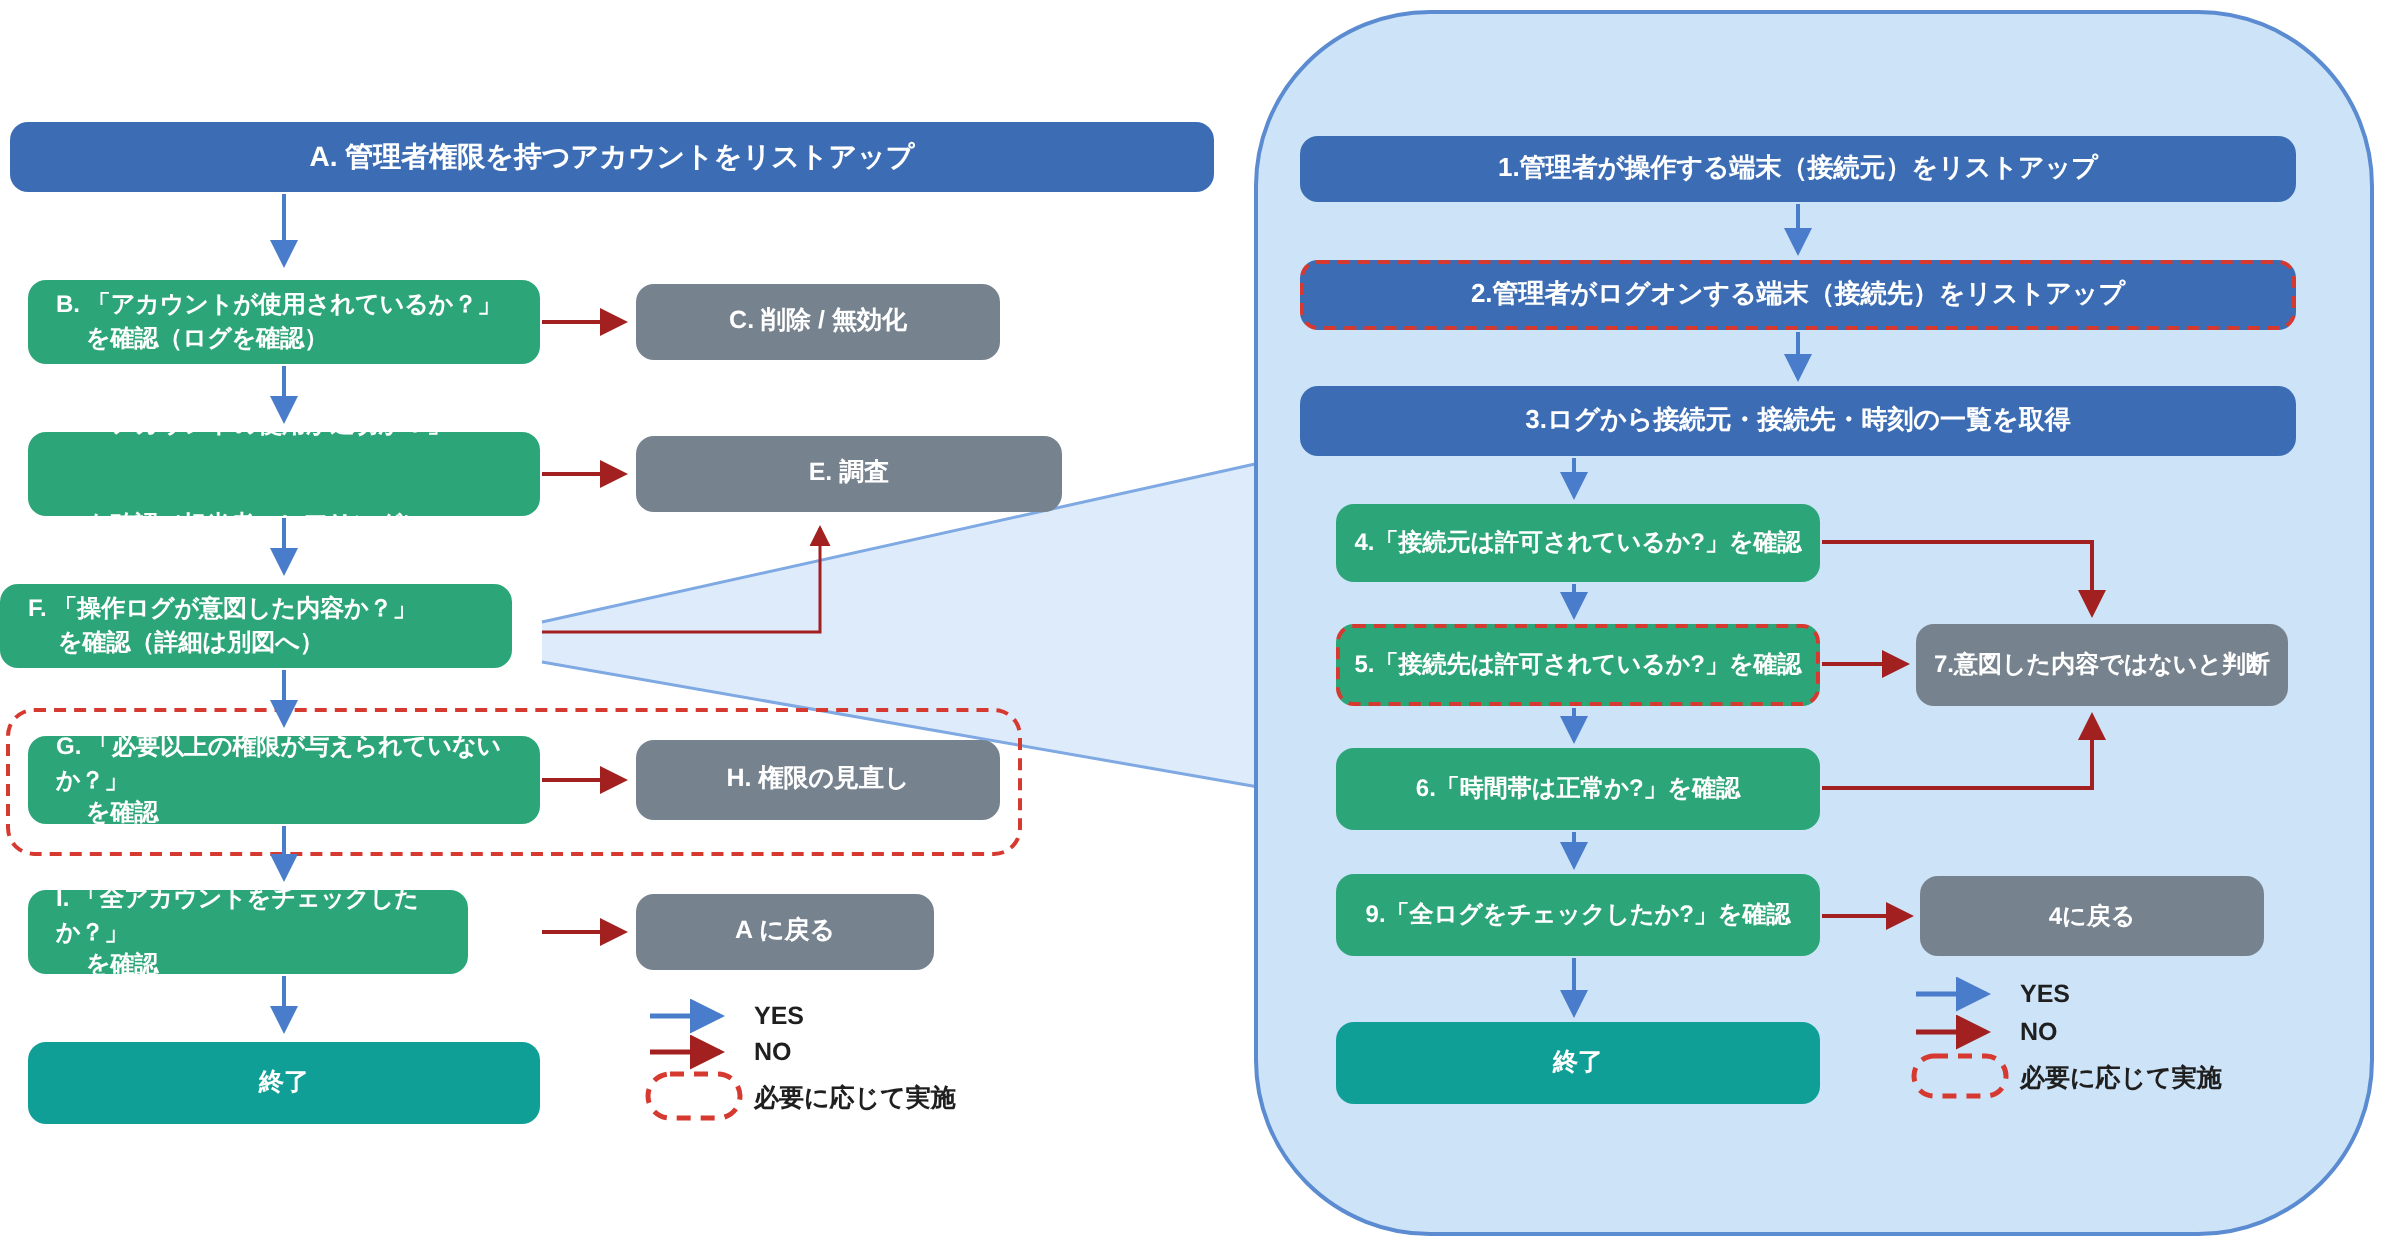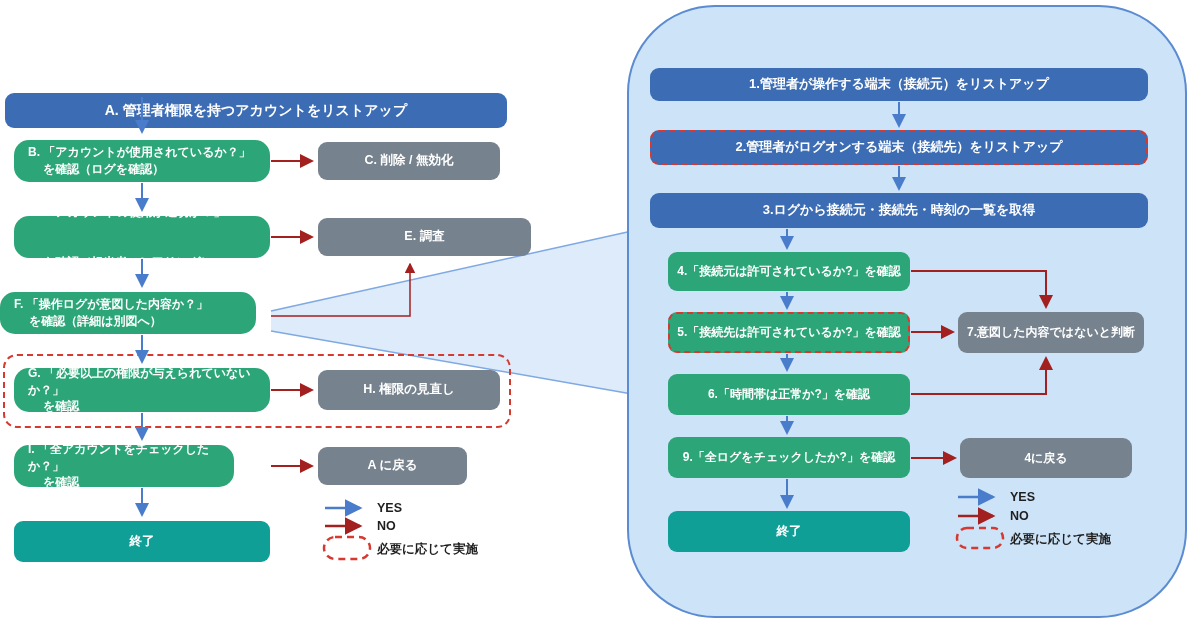--- a/index.html
+++ b/index.html
@@ -3,21 +3,21 @@
 <meta charset="utf-8">
 <style>
   * { box-sizing: border-box; margin: 0; padding: 0; }
   body { background: #ffffff; font-family: "Liberation Sans", "DejaVu Sans", sans-serif; }
   #canvas { position: relative; width: 1193px; height: 624px; background: #fff; overflow: hidden; }
 
   .node { position: absolute; color: #fff; font-weight: bold; display: flex;
           align-items: center; justify-content: center; text-align: center;
           border-radius: 9px; line-height: 1.4; z-index: 2; }
   .node.two-line { flex-direction: column; align-items: flex-start; justify-content: center;
-                   text-align: left; padding-left: 14px; border-radius: 15px; }
+                   text-align: left; padding-left: 14px; }
   .node.two-line .l2 { padding-left: 15px; }
 
   .blue  { background: var(--box-blue); }
   .green { background: var(--green); }
   .gray  { background: var(--gray); }
   .teal  { background: var(--teal); }
 
   .dashed-red-border { border: 2.5px dashed var(--dashed-red); }
 
   #panel { position: absolute; left: 627px; top: 5px; width: 560px; height: 613px;
@@ -50,21 +50,21 @@
 <div id="canvas">
 
   <svg id="callout-svg" width="1193" height="624">
     <polygon class="callout-fill" points="271,311 632,231 632,394 271,331"></polygon>
     <line class="callout-edge" x1="271" y1="311" x2="632" y2="231"></line>
     <line class="callout-edge" x1="271" y1="331" x2="632" y2="394"></line>
   </svg>
 
   <div id="panel"></div>
 
-  <div class="node blue fs14" style="left:5px; top:61px; width:502px; height:35px;margin-top:32px;">A. 管理者権限を持つアカウントをリストアップ</div>
+  <div class="node blue fs14" style="left:5px; top:61px; width:602px; height:35px;">A. 管理者権限を持つアカウントをリストアップ</div>
 
   <div class="node green two-line fs12" style="left:14px; top:140px; width:256px; height:42px;">
     <span class="l1">B. 「アカウントが使用されているか？」</span>
     <span class="l2">を確認（ログを確認）</span>
   </div>
   <div class="node gray fs125" style="left:318px; top:142px; width:182px; height:38px;">C. 削除 / 無効化</div>
 
   <div class="node green two-line fs12" style="left:14px; top:216px; width:256px; height:42px;gap:33px;">
     <span class="l1">D. 「アカウントの使用が適切か？」</span>
     <span class="l2">を確認（担当者へヒアリング）</span>

